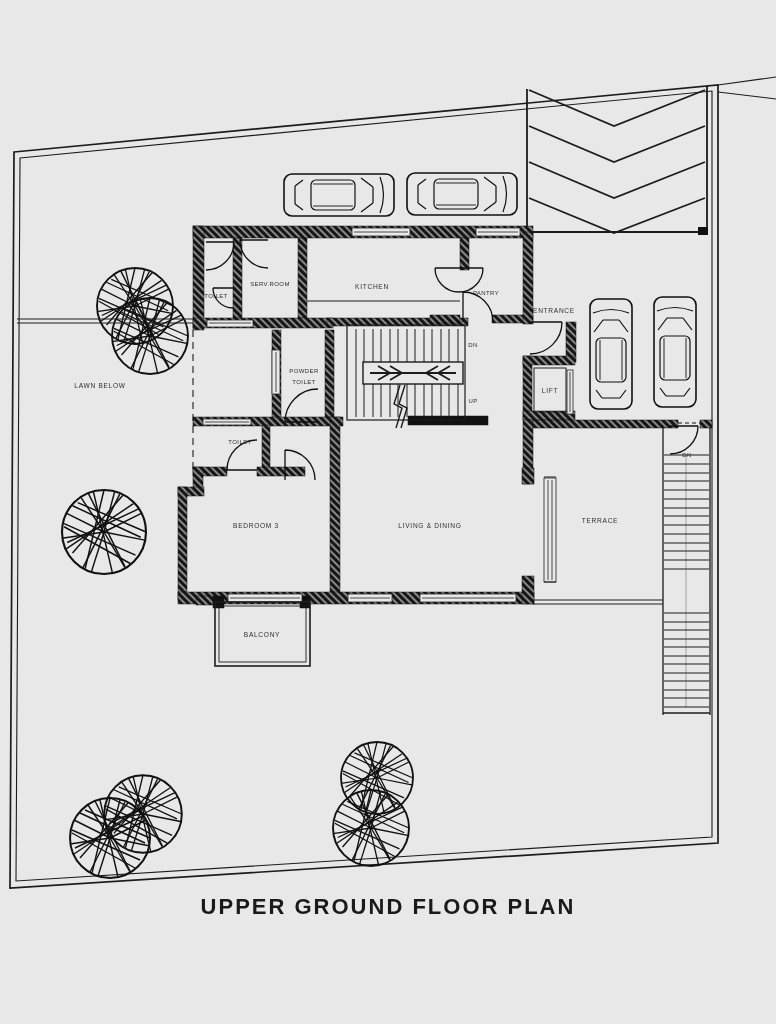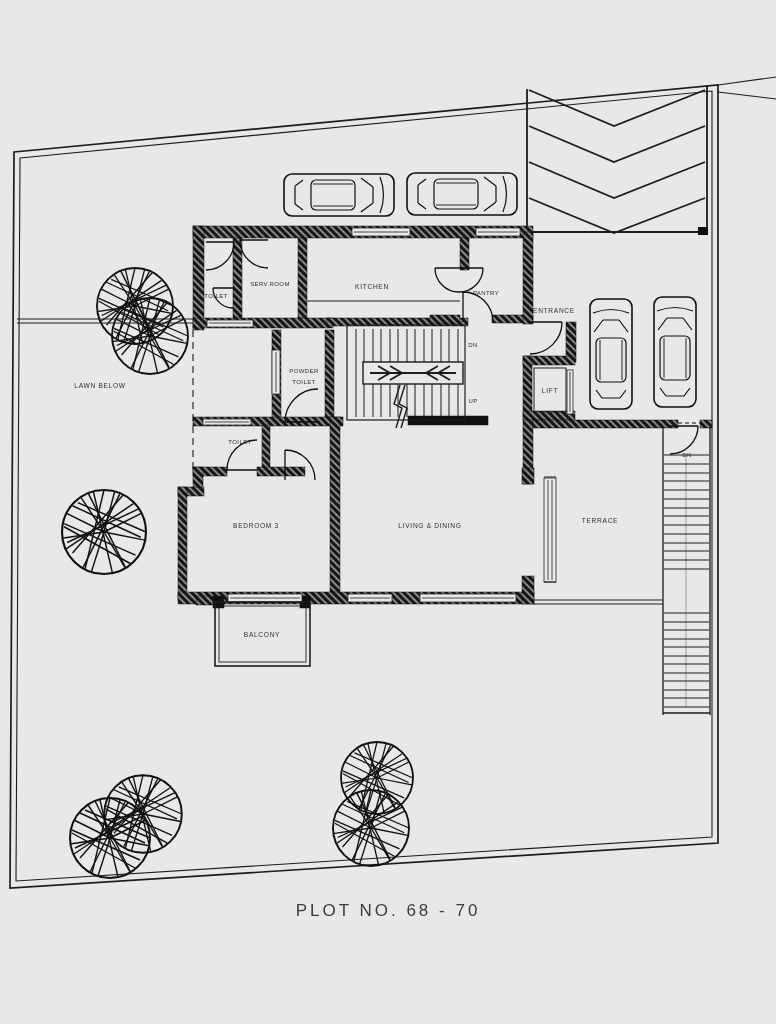--- a/index.html
+++ b/index.html
@@ -207,15 +207,15 @@
     <text class="lbl" x="430" y="528">LIVING &amp; DINING</text>
     <text class="lbl" x="600" y="523">TERRACE</text>
     <text class="lbl" x="262" y="637">BALCONY</text>
     <text class="lbl2" x="473" y="347">DN</text>
     <text class="lbl2" x="473" y="403">UP</text>
     <text class="lbl2" x="687" y="457">DN</text>
   </g>
 </svg>
 
 <div class="titleblock">
-  <div class="t2">PLOT NO. 68 - 70</div>
+  <div class="t1">UPPER GROUND FLOOR PLAN</div>
 </div>
 </div>
 
 </body></html>

